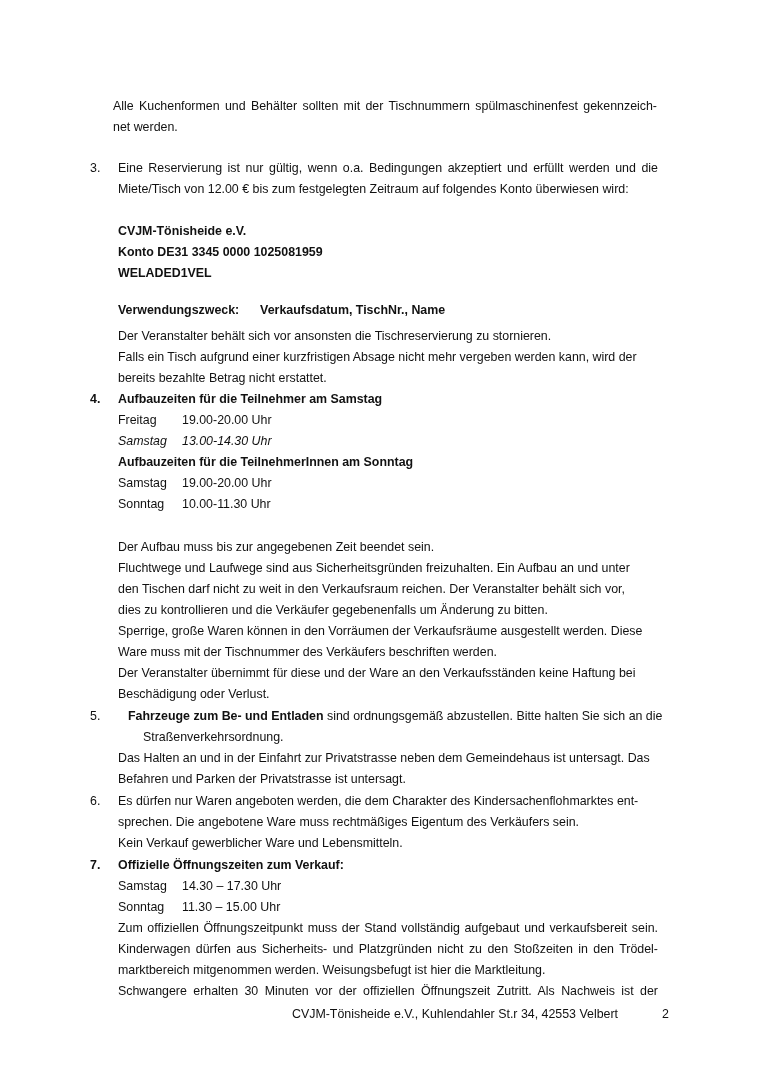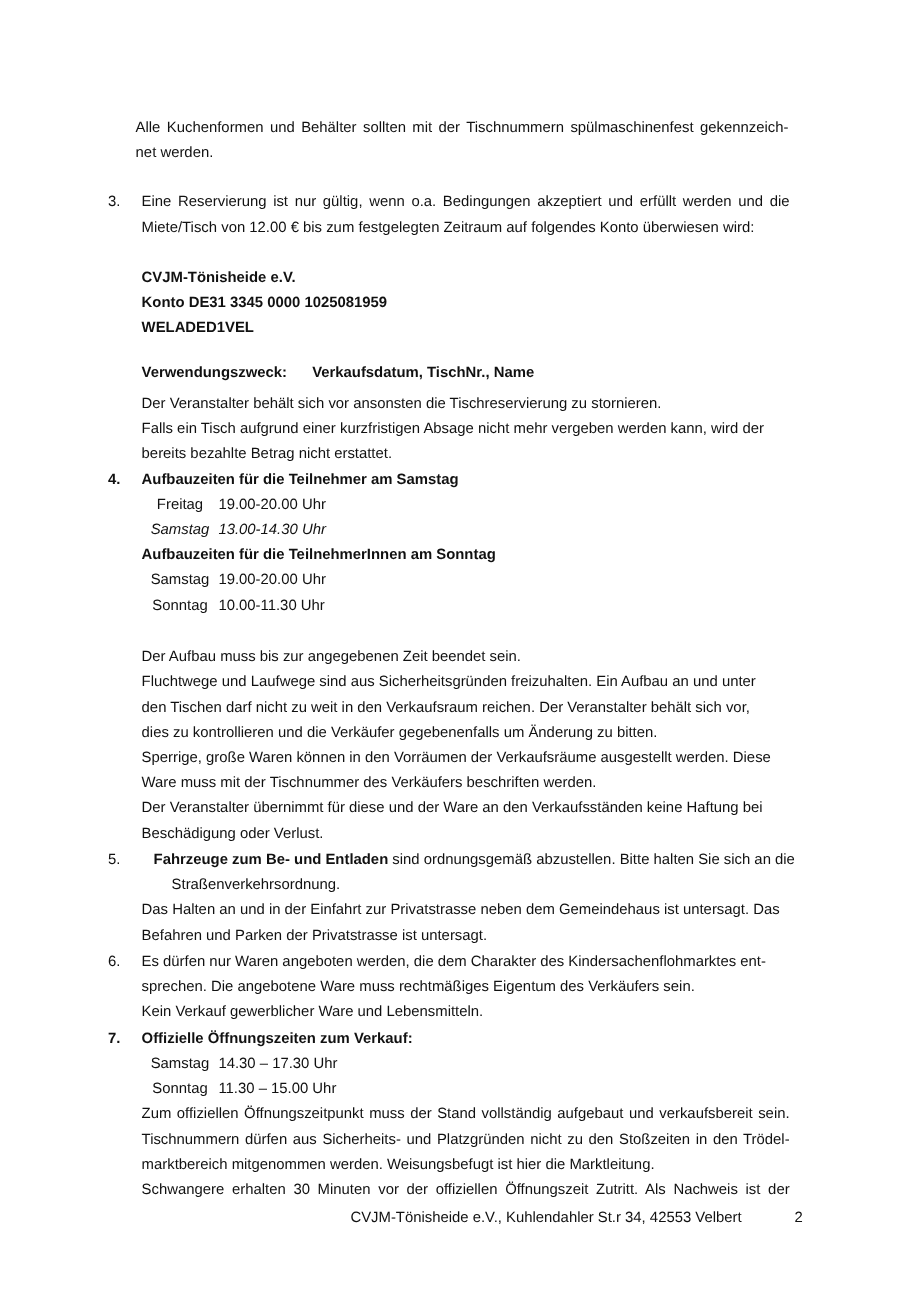--- a/index.html
+++ b/index.html
@@ -1,21 +1,21 @@
 <!DOCTYPE html>
 <html><head>
 <meta charset="utf-8">
 <style>
   html, body { margin:0; padding:0; background:#ffffff; }
   body { width:763px; height:1080px; position:relative; overflow:hidden;
          font-family:"Liberation Sans", "DejaVu Sans", sans-serif; color:#111; font-size:12.4px; }
   .line { position:absolute; white-space:nowrap; line-height:16px; }
   .b { font-weight:bold; }
   .num { position:absolute; left:90px; white-space:nowrap; line-height:16px; }
-  .tab { display:inline-block; width:64px;text-align:center; }
+  .tab { display:inline-block; width:64px; }
   .justify { text-align:justify; text-align-last:justify; width:544px; white-space:normal; }
 </style>
 </head>
 <body>
 
 <div>
 
   <div class="line justify" style="left:113px; top:98px;">Alle Kuchenformen und Behälter sollten mit der Tischnummern spülmaschinenfest gekennzeich-</div>
   <div class="line" style="left:113px; top:119px;">net werden.</div>
 
@@ -76,20 +76,20 @@
 
   <div class="num b" style="top:857px;">7.</div>
   <div class="line b" style="left:118px; top:857px;">Offizielle Öffnungszeiten zum Verkauf:</div>
   <div class="line" style="left:118px; top:878px;">
     <span class="tab">Samstag</span><span>14.30 – 17.30 Uhr</span>
   </div>
   <div class="line" style="left:118px; top:899px;">
     <span class="tab">Sonntag</span><span>11.30 – 15.00 Uhr</span>
   </div>
   <div class="line justify" style="left:118px; top:920px; width:540px;">Zum offiziellen Öffnungszeitpunkt muss der Stand vollständig aufgebaut und verkaufsbereit sein.</div>
-  <div class="line justify" style="left:118px; top:941px; width:540px;">Tischnummern dürfen aus Sicherheits- und Platzgründen nicht zu den Stoßzeiten in den Trödel-</div>
+  <div class="line justify" style="left:118px; top:941px; width:540px;">Kinderwagen dürfen aus Sicherheits- und Platzgründen nicht zu den Stoßzeiten in den Trödel-</div>
   <div class="line" style="left:118px; top:962px;text-align:center;">marktbereich mitgenommen werden. Weisungsbefugt ist hier die Marktleitung.</div>
   <div class="line justify" style="left:118px; top:983px; width:540px;">Schwangere erhalten 30 Minuten vor der offiziellen Öffnungszeit Zutritt. Als Nachweis ist der</div>
 
   <div class="line" style="left:292px; top:1006px;">CVJM-Tönisheide e.V., Kuhlendahler St.r 34, 42553 Velbert</div>
   <div class="line" style="left:662px; top:1006px;">2</div>
 
 </div>
 
 </body></html>

